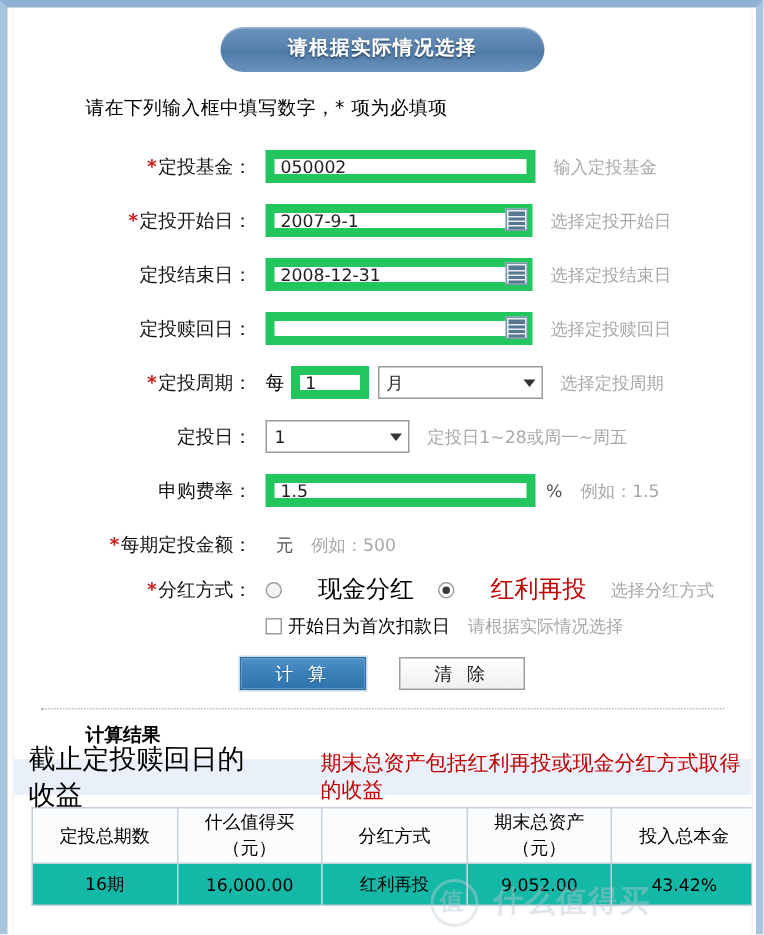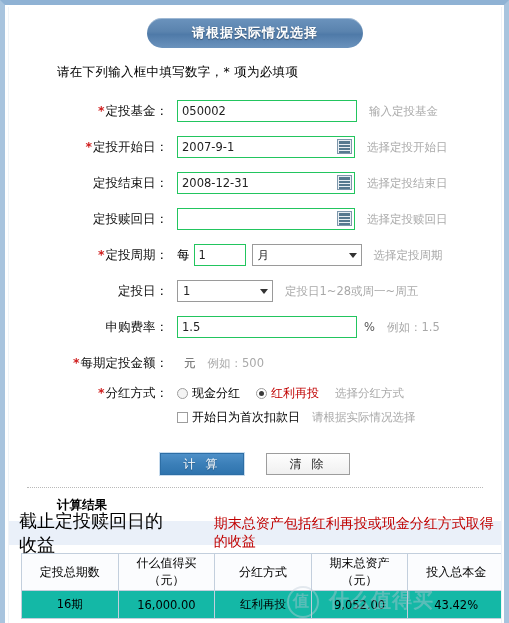--- a/index.html
+++ b/index.html
@@ -40,21 +40,21 @@
   .form{margin-top:12px;}
   .row{display:flex;align-items:center;height:36px;}
   .lbl{
     width:168px;text-align:right;padding-right:9px;box-sizing:border-box;
     font-size:12.5px;color:#111;white-space:nowrap;
   }
   .star{color:#d02020;font-weight:bold;margin-right:1px;}
   .field{display:flex;align-items:center;}
   .txt{
     box-sizing:border-box;height:22px;
-    border:1px solid #22c55e;background:#fff;
+    border:6px solid #22c55e;background:#fff;
     font-family:"DejaVu Sans","Liberation Sans",sans-serif;
     font-size:11.5px;color:#222;padding:0 4px;outline:none;
   }
   .txt.w-wide{width:180px;}
   .txt.w-date{width:178px;padding-right:20px;}
   .date-box{position:relative;display:inline-block;}
   .cal-ico{
     position:absolute;right:3px;top:3px;width:15px;height:15px;
     background:#e8eef3;border:1px solid #7d97ab;box-sizing:border-box;
     display:block;
@@ -88,28 +88,28 @@
   .rb{
     width:11px;height:11px;border-radius:50%;
     border:1px solid #9d9d9d;background:#f4f4f4;display:inline-block;
     margin-right:4px;position:relative;box-sizing:border-box;
   }
   .rb.on{background:#fff;}
   .rb.on::after{
     content:"";position:absolute;left:2px;top:2px;width:5px;height:5px;
     border-radius:50%;background:#3a3a3a;
   }
-  .rtext{font-size:12px;margin-right:16px;}
+  .rtext{font-size:16px;margin-right:16px;margin-left:20px;}
   .rtext.red{color:#c00000;}
   .cb{
     width:11px;height:11px;border:1px solid #9d9d9d;background:#fff;
     display:inline-block;margin-right:4px;box-sizing:border-box;
   }
   
-  .btn-row{display:flex;justify-content:center;gap:22px;margin-top:24px;}
+  .btn-row{display:flex;justify-content:center;gap:22px;margin-top:9px;}
   .btn{
     width:84px;height:22px;line-height:20px;text-align:center;
     font-size:12px;letter-spacing:3px;box-sizing:border-box;cursor:default;
   }
   .btn-primary{
     background:linear-gradient(to bottom,#4e90c8 0%,#3b7fb8 50%,#2f74ae 100%);
     color:#fff;border:1px solid #2d6ea5;outline:1px solid #c8dcee;
     text-shadow:0 1px 1px rgba(0,0,0,.3);
   }
   .btn-secondary{

